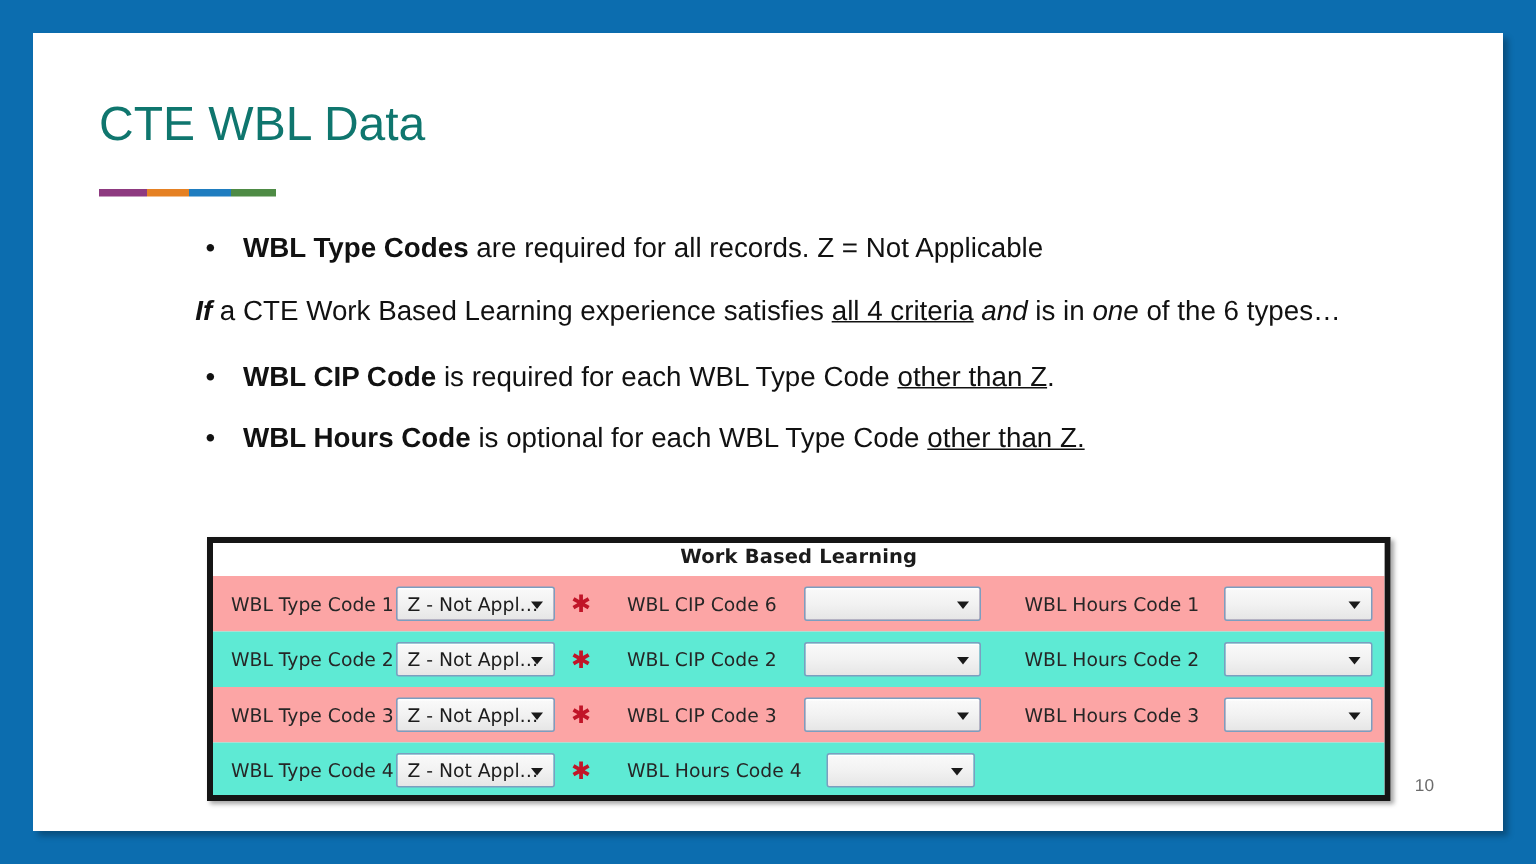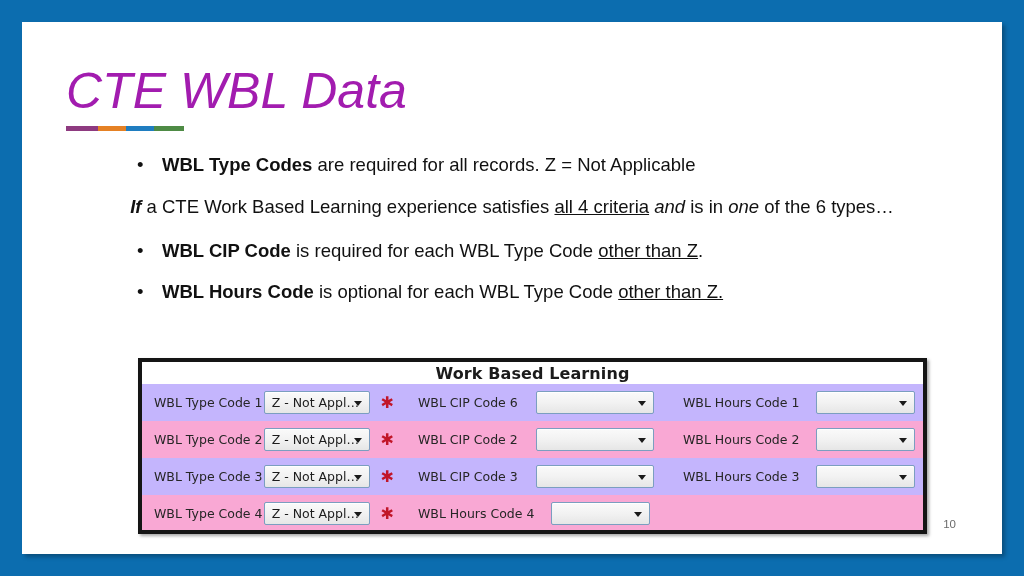--- a/index.html
+++ b/index.html
@@ -25,27 +25,26 @@
     left: 22px; top: 22px;
     width: 980px; height: 532px;
     background: #FFFFFF;
     box-shadow: 3px 3px 4px rgba(0,0,0,0.28);
   }
 
   
   #page-title {
     position: absolute;
     left: 44px; top: 44px;
-    font-size: 50px;
+    font-size: 32px;
     font-weight: 400;
-    color: #a21caf;
+    color: #0f766e;
     letter-spacing: 0px;
     white-space: nowrap;
     line-height: 1;
-    font-style: italic;
   }
   #title-rule {
     position: absolute;
     left: 44px; top: 104px;
     width: 118px; height: 5px;
     display: flex;
   }
   #title-rule span { height: 100%; }
   .rule-0 { width: 27%; background: #8E3A80; }
   .rule-1 { width: 24%; background: #E58124; }
@@ -100,34 +99,34 @@
   #form-header {
     height: 22px;
     background: #FFFFFF;
     position: relative;
   }
   #form-header-title {
     position: absolute;
     left: 0; right: 0;
     top: 2px;
     text-align: center;
-    font-size: 16px;
+    font-size: 13px;
     font-weight: bold;
     color: #1b1b1b;
     font-family: "DejaVu Sans", sans-serif;
     letter-spacing: 0.1px;
   }
   .form-row {
     height: 37px;
     display: flex;
     align-items: center;
     position: relative;
   }
-  .form-row.shaded { background: #c4b5fd; }
-  .form-row.plain   { background: #f9a8d4; }
+  .form-row.shaded { background: #fca5a5; }
+  .form-row.plain   { background: #5eead4; }
 
   .cell { display: flex; align-items: center; }
   .cell-type  { width: 252px; padding-left: 12px; }
   .cell-cip   { width: 265px; padding-left: 24px; }
   .cell-hours { width: 256px; padding-left: 24px; gap: 17px; }
 
   .field-label {
     font-size: 12.5px;
     color: #262626;
     font-family: "DejaVu Sans", sans-serif;

